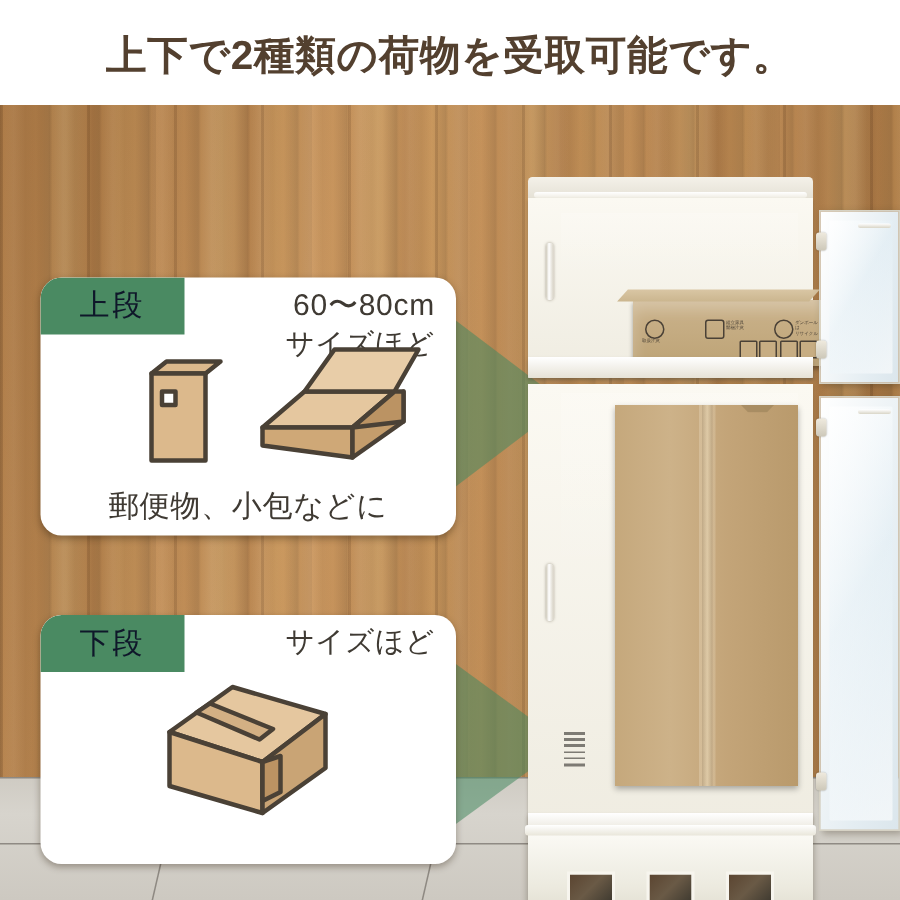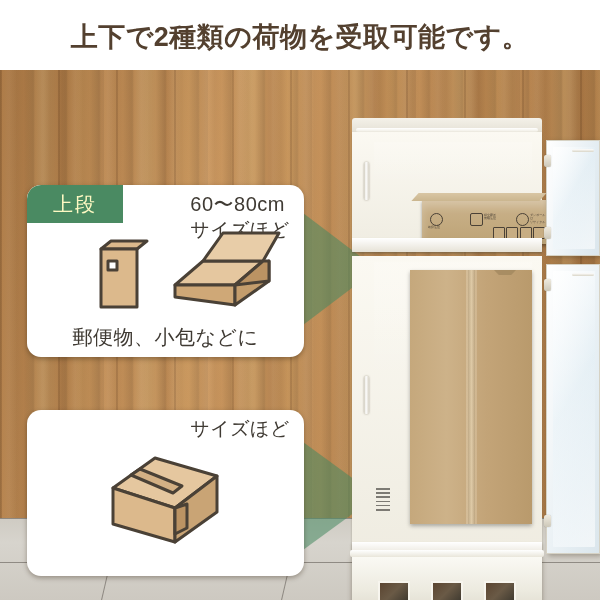--- a/index.html
+++ b/index.html
@@ -274,29 +274,30 @@
     box-shadow: 0 2px 5px rgba(40,25,10,.35);
     overflow:hidden;
   }
   .card-upper{ left:27px; top:115px; width:277px; height:172px; }
   .card-lower{ left:27px; top:340px; width:277px; height:166px; }
 
   .badge{
     position:absolute; left:0; top:0; width:96px; height:38px;
     background:#4a8a62;
     border-radius:14px 0 0 0;
-    color:#fef9c3;
+    color:#0f172a;
     font-size:20px;
     line-height:38px;
     text-align:center;
     letter-spacing:2px;
   }
 
   .size-text{
     position:absolute; right:14px; top:6px;
+    text-align:right;
     color:#3f3a33;
     font-size:20px;
     line-height:26px;
     letter-spacing:0.5px;
   }
   .size-text .l2{ font-size:19px; }
 
   .caption{
     position:absolute; left:0; right:0; bottom:6px;
     text-align:center;
@@ -432,20 +433,21 @@
             <path d="M208 58 L208 78 L242 54 L242 34 Z" fill="#c49d6c"></path>
             <path d="M208 58 L236 34 L242 34 L242 54 Z" fill="#bb9363"></path>
           </g>
         </svg>
       </div>
 
       <div class="caption">郵便物、小包などに</div>
     </div>
 
     <div class="card card-lower">
+      <div class="badge">下段</div>
       <div class="size-text">
         <div class="l2">サイズほど</div>
       </div>
 
       <div class="illus illus-lower">
         <svg width="277" height="96" viewBox="0 0 277 96">
           <g stroke="#4a4136" stroke-width="3" stroke-linejoin="round">
             <path d="M86 40 L128 10 L190 28 L148 60 Z" fill="#e5c79f"></path>
             <path d="M86 40 L86 76 L148 94 L148 60 Z" fill="#dcb98c"></path>
             <path d="M148 60 L148 94 L190 64 L190 28 Z" fill="#c9a475"></path>

